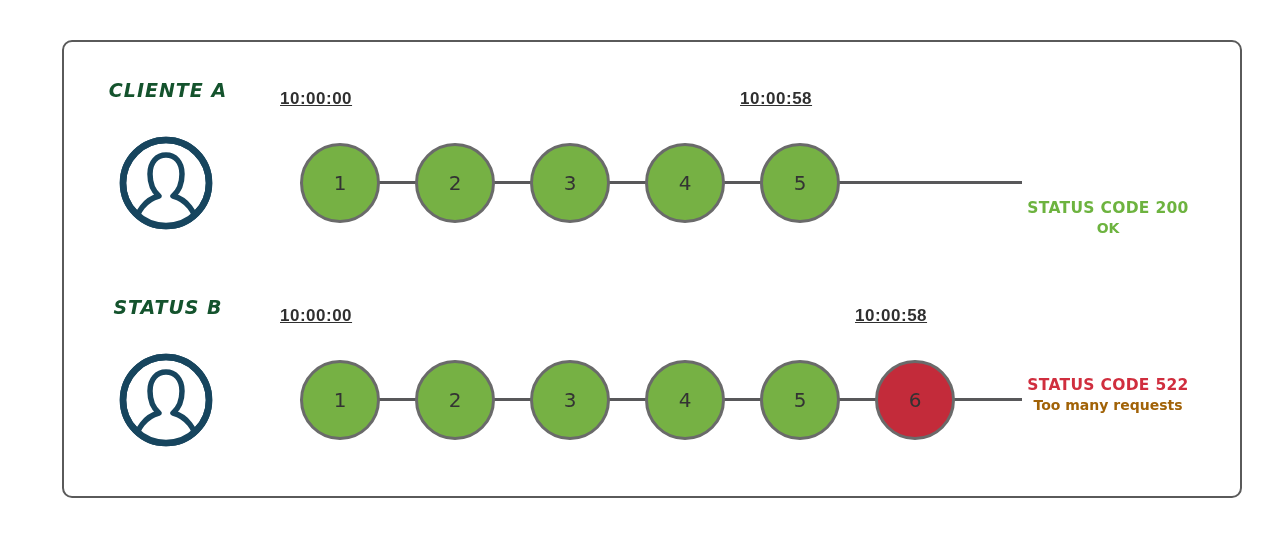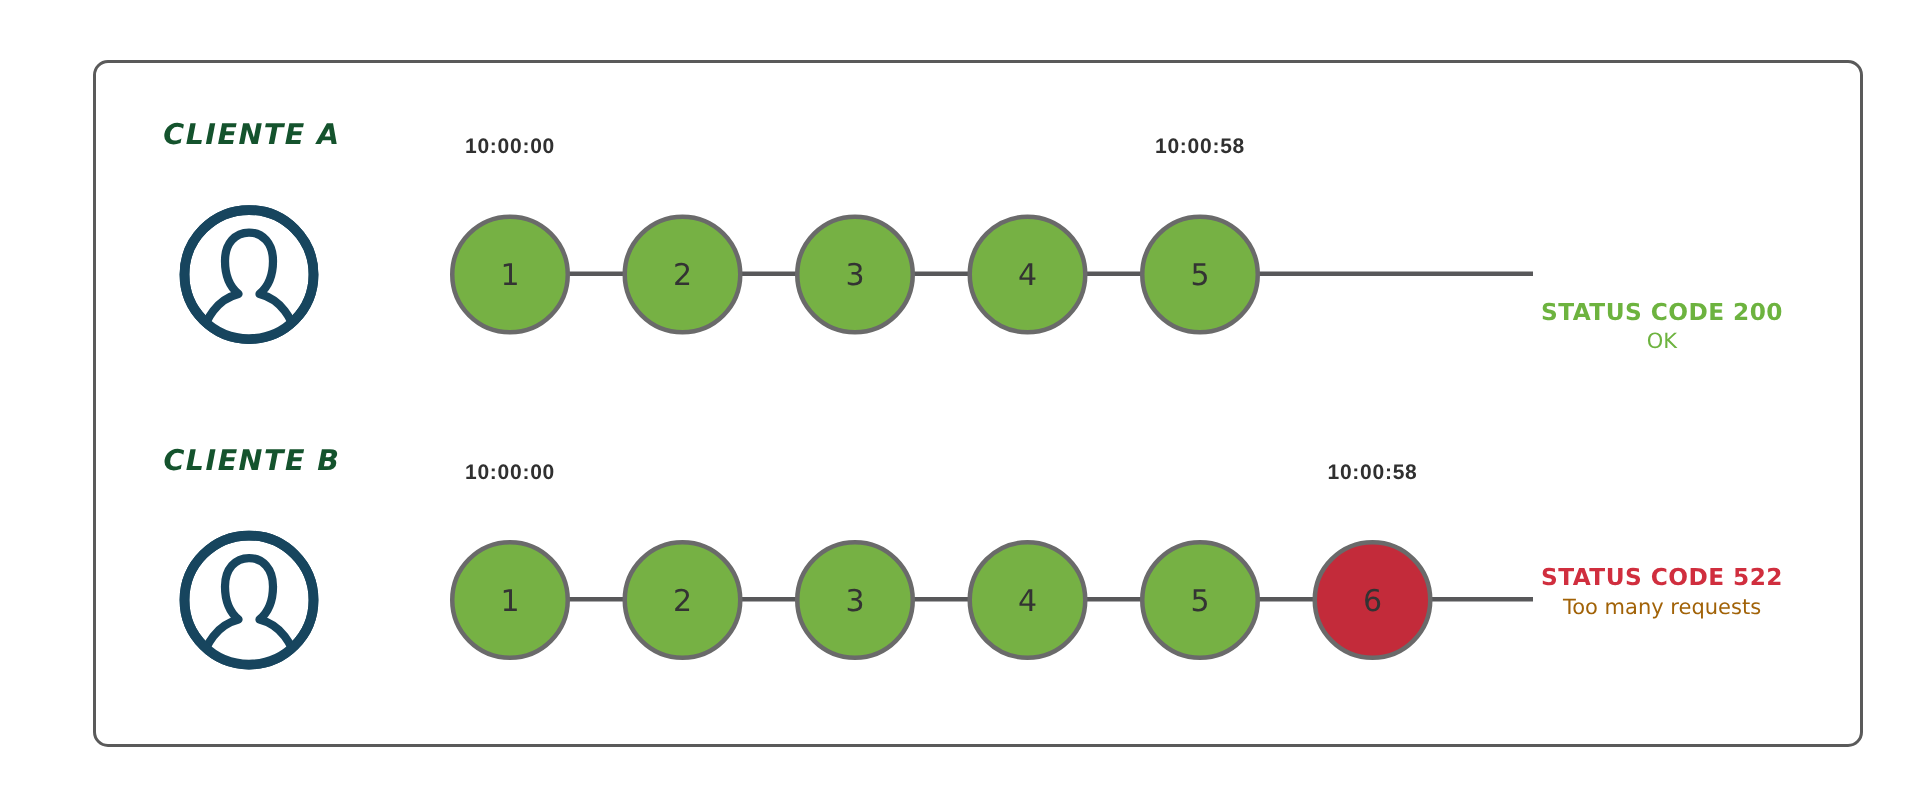--- a/index.html
+++ b/index.html
@@ -14,35 +14,35 @@
   }
   .row { position:absolute; left:0; width:100%; height:0; }
   .client-label {
     position:absolute; left:68px; top:-104px; width:200px;
     text-align:center; font-size:19px; font-weight:bold; font-style:italic;
     letter-spacing:1px; color:#14532d;
   }
   .avatar { position:absolute; left:119px; top:-47px; width:94px; height:94px; }
   .tl-line { position:absolute; left:340px; top:-2px; width:682px; height:3px; }
   .timestamp {
-    position:absolute; top:-94px; width:120px; text-align:center;
-    font-size:14px; font-weight:bold; color:#303030;
-    font-family:"Liberation Sans", sans-serif; letter-spacing:0.5px;
+    position:absolute; top:-94px; width:120px; text-align:left;
+    font-size:17px; font-weight:bold; color:#303030;
+    font-family:"Liberation Sans", sans-serif; letter-spacing:0.5px;text-decoration:underline;
   }
   .req-circle {
     position:absolute; top:-40px; width:80px; height:80px;
     box-sizing:border-box; border:3px solid #6a6a6a; border-radius:50%;
     display:flex; align-items:center; justify-content:center;
     font-size:20px; color:#333333;
   }
   .status-block {
     position:absolute; left:1023px; top:-24px; width:170px; text-align:center;
   }
   .status-code { font-size:15.5px; font-weight:bold; line-height:19px; letter-spacing:0.3px; }
-  .status-msg  { font-size:14px;   font-weight:normal; line-height:21px; }
+  .status-msg  { font-size:14px;   font-weight:bold; line-height:21px; }
 </style>
 </head>
 <body>
 
 <div class="stage">
   <div class="frame" id="frame"></div>
 
   <div class="row" style="top: 183px;">
     <div class="client-label">CLIENTE A</div>
     <div class="avatar"><svg width="94" height="94" viewBox="0 0 94 94">
@@ -65,21 +65,21 @@
       <div class="status-msg" style="color: rgb(109, 179, 63);">OK</div>
     </div>
   <div class="req-circle" style="left: 300px; background: rgb(118, 177, 68); border-color: rgb(106, 106, 106);">1</div>
       <div class="req-circle" style="left: 415px; background: rgb(118, 177, 68); border-color: rgb(106, 106, 106);">2</div>
       <div class="req-circle" style="left: 530px; background: rgb(118, 177, 68); border-color: rgb(106, 106, 106);">3</div>
       <div class="req-circle" style="left: 645px; background: rgb(118, 177, 68); border-color: rgb(106, 106, 106);">4</div>
       <div class="req-circle" style="left: 760px; background: rgb(118, 177, 68); border-color: rgb(106, 106, 106);">5</div>
     </div>
 
   <div class="row" style="top: 400px;">
-    <div class="client-label">CLIENTE B</div>
+    <div class="client-label">STATUS B</div>
     <div class="avatar"><svg width="94" height="94" viewBox="0 0 94 94">
           <defs>
             <clipPath id="avc-1">
               <circle cx="47" cy="47" r="40.5"></circle>
             </clipPath>
           </defs>
           <circle cx="47" cy="47" r="43" fill="#ffffff" stroke="#17455e" stroke-width="6.5"></circle>
           <g clip-path="url(#avc-1)" fill="#ffffff" stroke="#17455e" stroke-width="5.5" stroke-linejoin="round">
             <path d="M14 98 C16 74 28 63 40 60 C34 55 31 47 31 38 C31 26 38 19 47 19 C56 19 63 26 63 38 C63 47 60 55 54 60 C66 63 78 74 80 98 Z"></path>
           </g>

